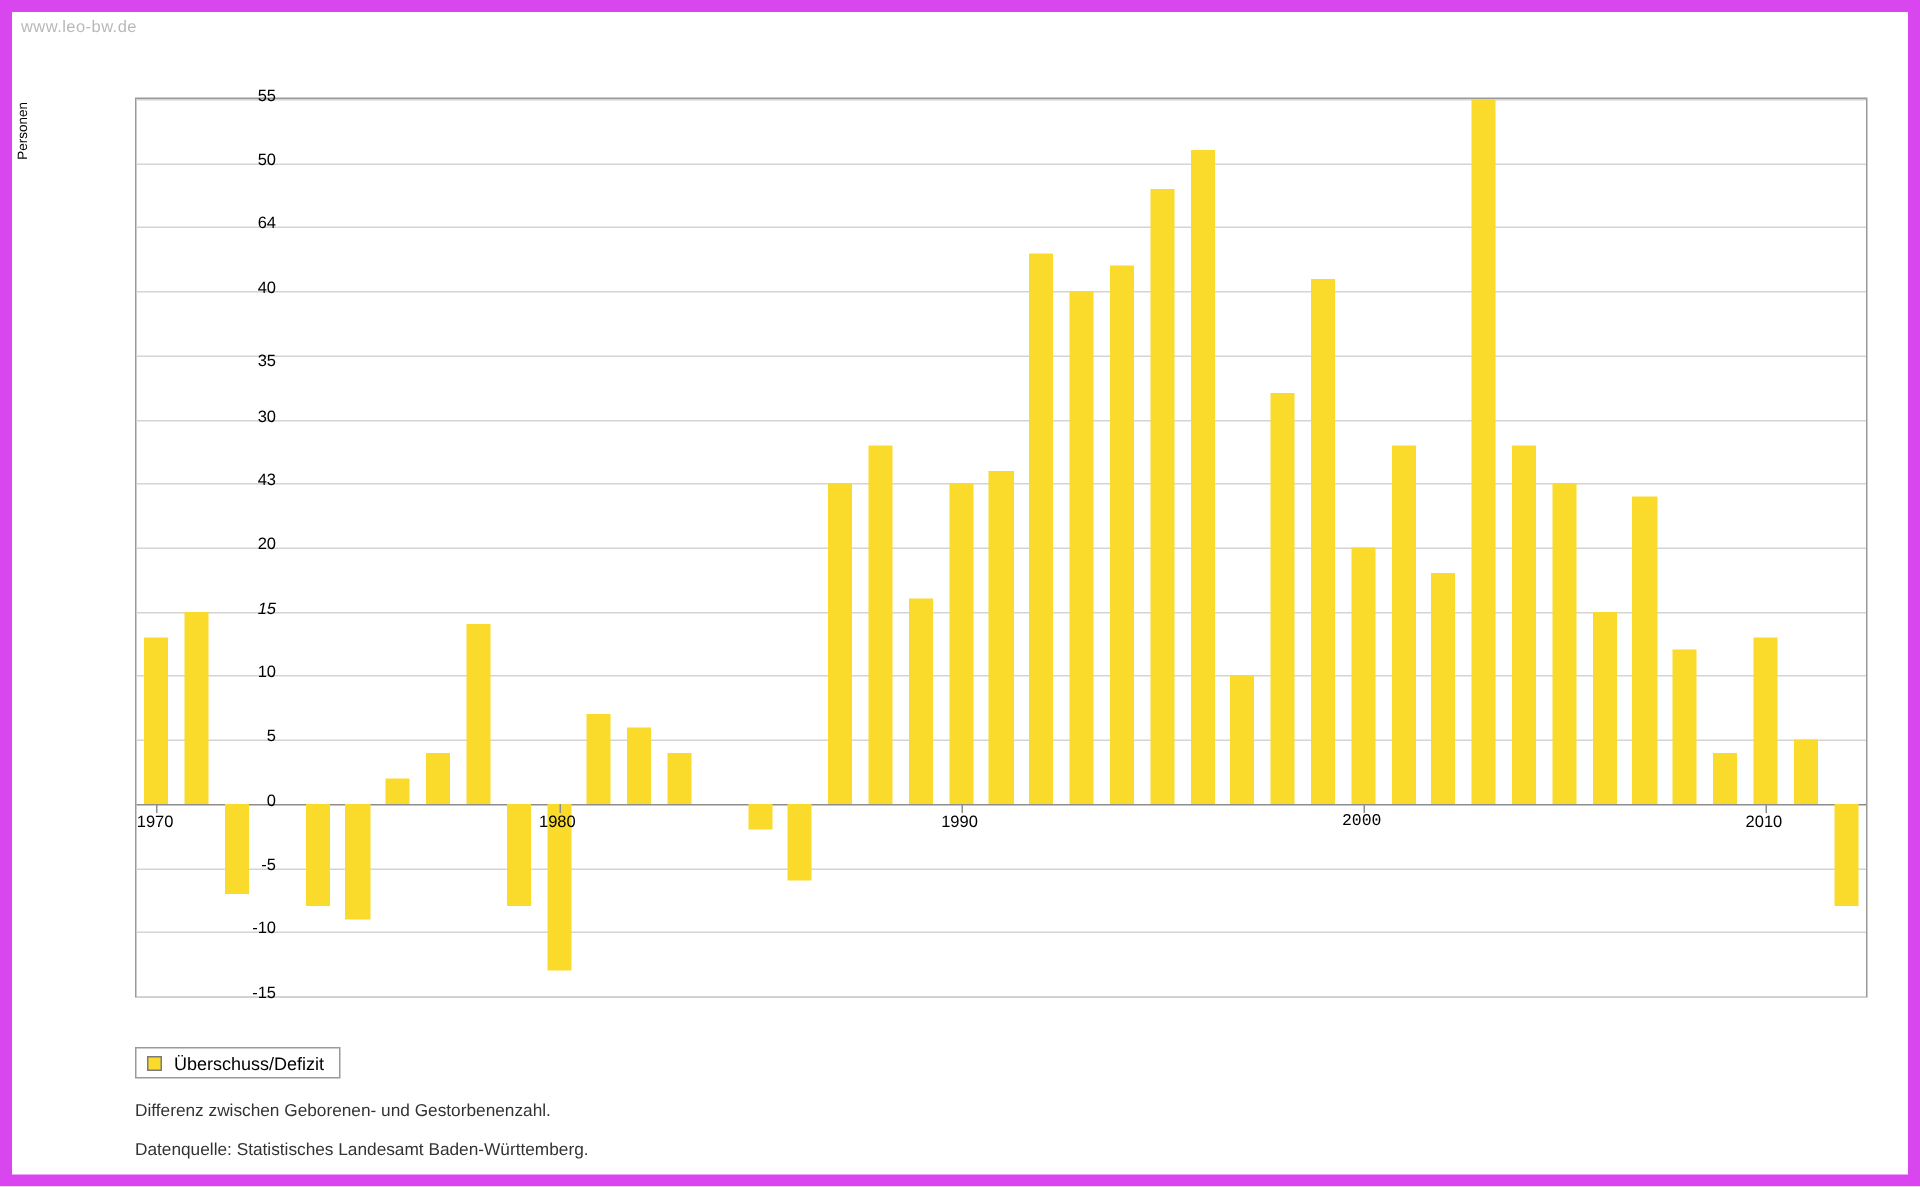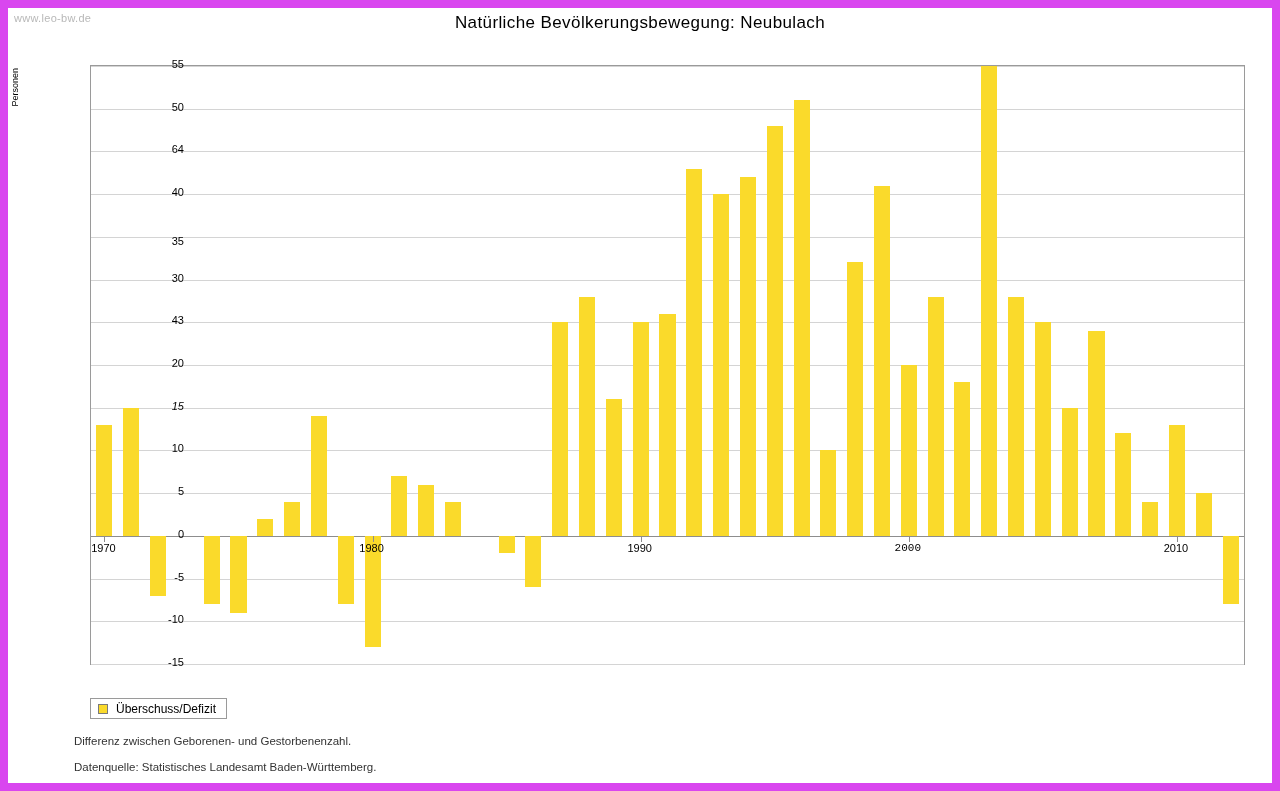--- a/index.html
+++ b/index.html
@@ -115,34 +115,33 @@
     background: #fada2b;
     border: 1px solid #7a7a7a;
     box-sizing: border-box;
   }
   .legend-label {
     font-size: 12px;
     color: #000000;
   }
   .note {
     position: absolute;
-    left: 66px;
+    left: 82px;
     font-size: 11.5px;
     color: #333333;
   }
   #note1 { top: 727px; }
   #note2 { top: 753px; }
 </style>
 </head>
 <body>
 
 <div id="page">
 
   <div class="watermark">www.leo-bw.de</div>
-  <div class="chart-title">Natürliche Bevölkerungsbewegung: Neubulach</div>
   <div class="ylabel">Personen</div>
 
   <div id="plot">
       <div class="gridline" style="top: 0px;"></div>
       <div class="gridline" style="top: 43px;"></div>
       <div class="gridline" style="top: 85px;"></div>
       <div class="gridline" style="top: 128px;"></div>
       <div class="gridline" style="top: 171px;"></div>
       <div class="gridline" style="top: 214px;"></div>
       <div class="gridline" style="top: 256px;"></div>

